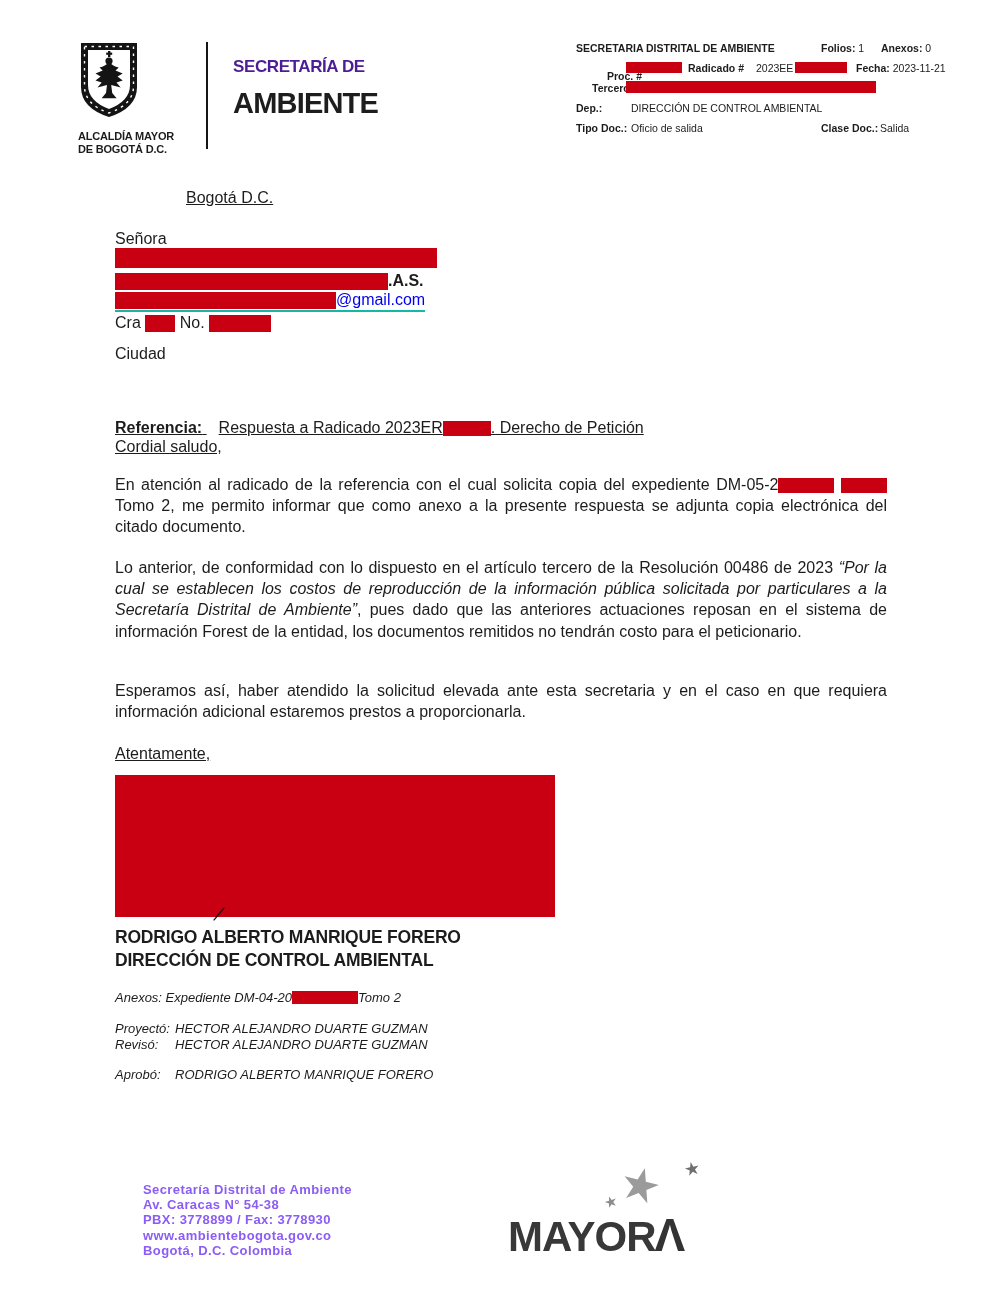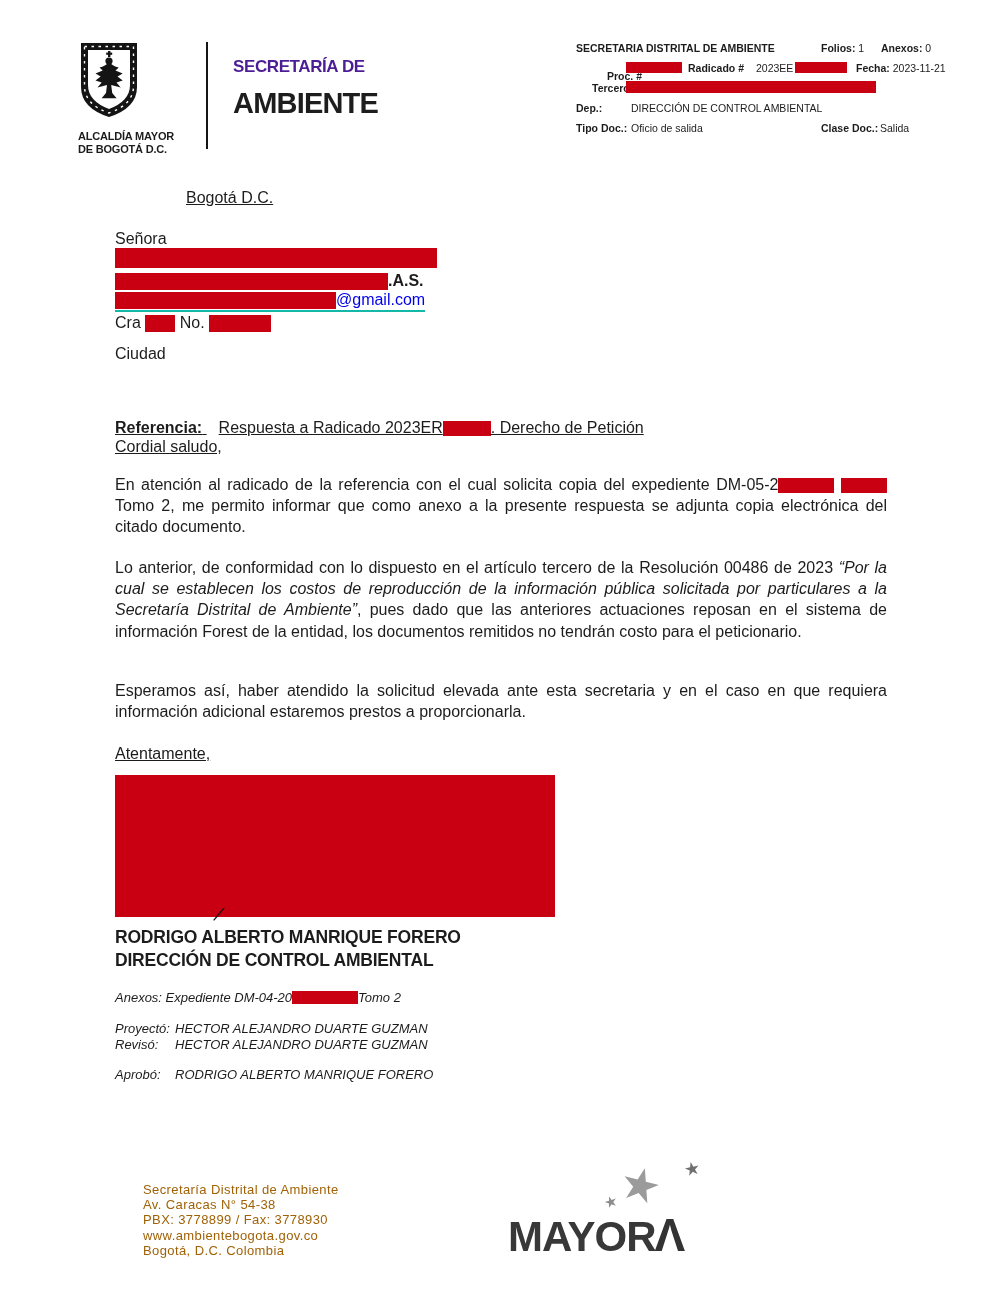--- a/index.html
+++ b/index.html
@@ -41,21 +41,21 @@
 
   .sig-block { position:absolute; left:115px; top:775px; width:440px; height:142px; background:#c80011; }
   .sig-mark { position:absolute; left:218px; top:903px; font-size:20px; color:#111; transform:rotate(8deg); }
 
   .signer { position:absolute; left:115px; top:926px; font-size:17.5px; font-weight:bold; line-height:22.5px; letter-spacing:-0.2px; }
 
   .notes { font-size:13px; font-style:italic; color:#1c1c1c; }
   .note-lbl { display:inline-block; width:60px; }
 
   
-  .footer-addr { position:absolute; left:143px; top:1182px; font-size:13px; line-height:15.2px; letter-spacing:0.4px; color:#a16207; }
+  .footer-addr { position:absolute; left:143px; top:1182px; font-size:13px; line-height:15.2px; letter-spacing:0.4px; color:#8b5cf6;font-weight:bold; }
   .bogota-logo { position:absolute; left:508px; top:1160px; width:215px; height:105px; }
   .bogota-text { position:absolute; left:0; top:48px; font-size:42px; font-weight:bold; letter-spacing:-1px; color:#383838; }
   .bogota-lambda { font-size:46px; font-weight:bold; color:#333333; margin-left:-1px; }
   .star { position:absolute; line-height:1; }
   .star-big   { left:112px; top:2px;  font-size:46px; color:#9b9b9b; transform:rotate(14deg); }
   .star-small { left:176px; top:0px;  font-size:18px; color:#6f6f6f; transform:rotate(-12deg); }
   .star-tiny  { left:96px;  top:34px; font-size:15px; color:#8d8d8d; transform:rotate(-18deg); }
 </style>
 </head>
 <body>

